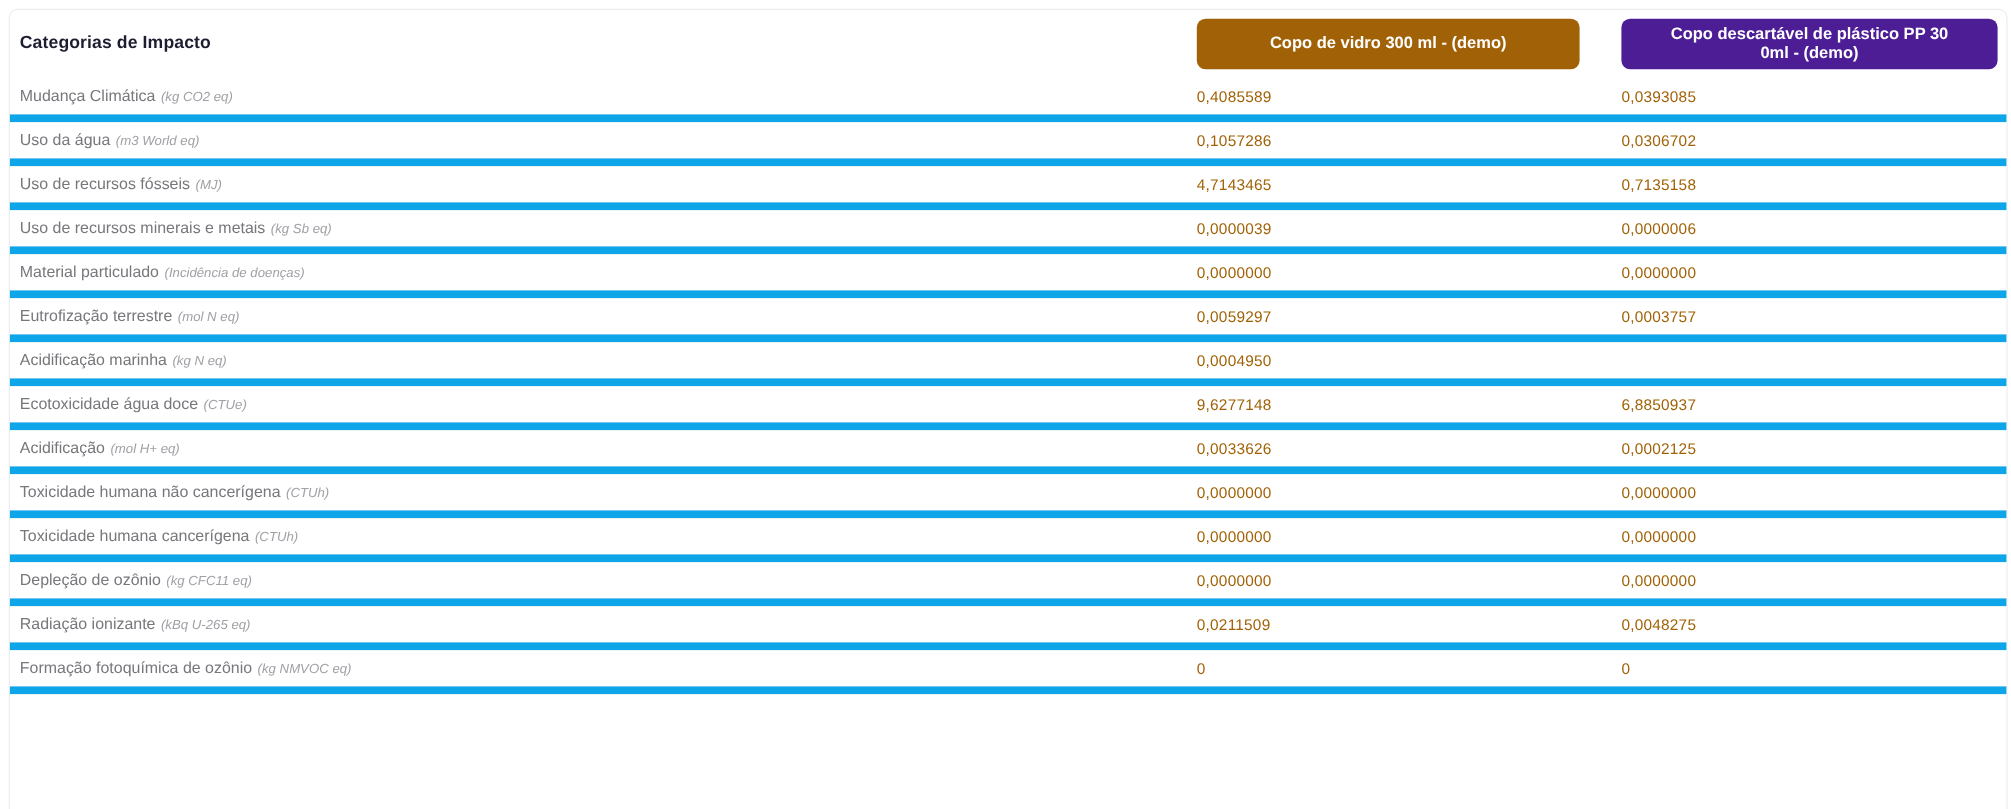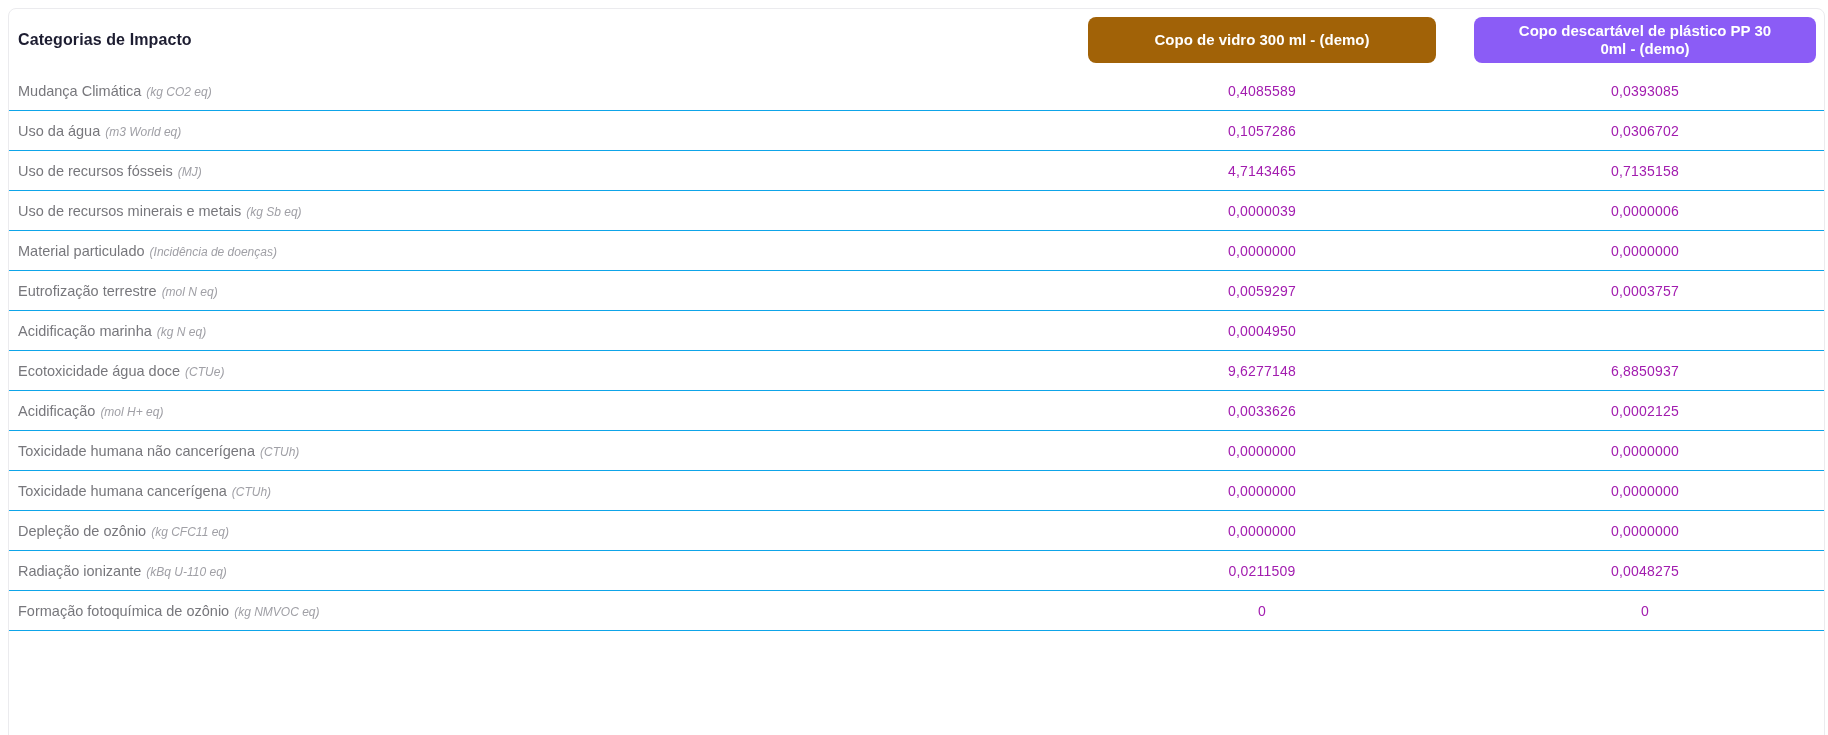--- a/index.html
+++ b/index.html
@@ -42,52 +42,52 @@
     color: #ffffff;
     font-size: 15px;
     font-weight: 700;
     line-height: 1.22;
     text-align: center;
     cursor: pointer;
     border: none;
   }
   .data-row {
     height: 40px;
-    border-bottom: 1px solid #0ea5e9;
+    border-bottom: 7px solid #0ea5e9;
   }
   .row-label-wrap { white-space: nowrap; overflow: hidden; }
   .row-label {
     color: #77777c;
     font-size: 14.5px;
   }
   .row-unit {
     color: #a0a0a6;
     font-size: 12px;
     font-style: italic;
     margin-left: 5px;
   }
   .cell-value {
-    color: #a21caf;
+    color: #a16207;
     font-size: 14px;
-    text-align: center;
+    text-align: left;
     letter-spacing: 0.2px;
   }
 </style>
 </head>
 <body>
 
 <div class="card">
 
   <div class="grid-row header-row">
     <div class="table-title">Categorias de Impacto</div>
 
   <div class="col-btn" style="background: #a16207;">
         <div>Copo de vidro 300 ml - (demo)</div>
       </div>
-      <div class="col-btn" style="background: #8b5cf6;">
+      <div class="col-btn" style="background: #4c1d95;">
         <div>Copo descartável de plástico PP 30</div>
         <div>0ml - (demo)</div>
       </div>
     </div>
 
   <div id="rows-container">
   <div class="grid-row data-row">
     <div class="row-label-wrap">
       <span class="row-label">Mudança Climática</span><span class="row-unit">(kg CO2 eq)</span>
     </div>
@@ -179,21 +179,21 @@
   <div class="grid-row data-row">
     <div class="row-label-wrap">
       <span class="row-label">Depleção de ozônio</span><span class="row-unit">(kg CFC11 eq)</span>
     </div>
     <div class="cell-value">0,0000000</div>
     <div class="cell-value">0,0000000</div>
   </div>
 
   <div class="grid-row data-row">
     <div class="row-label-wrap">
-      <span class="row-label">Radiação ionizante</span><span class="row-unit">(kBq U-110 eq)</span>
+      <span class="row-label">Radiação ionizante</span><span class="row-unit">(kBq U-265 eq)</span>
     </div>
     <div class="cell-value">0,0211509</div>
     <div class="cell-value">0,0048275</div>
   </div>
 
   <div class="grid-row data-row">
     <div class="row-label-wrap">
       <span class="row-label">Formação fotoquímica de ozônio</span><span class="row-unit">(kg NMVOC eq)</span>
     </div>
     <div class="cell-value">0</div>

